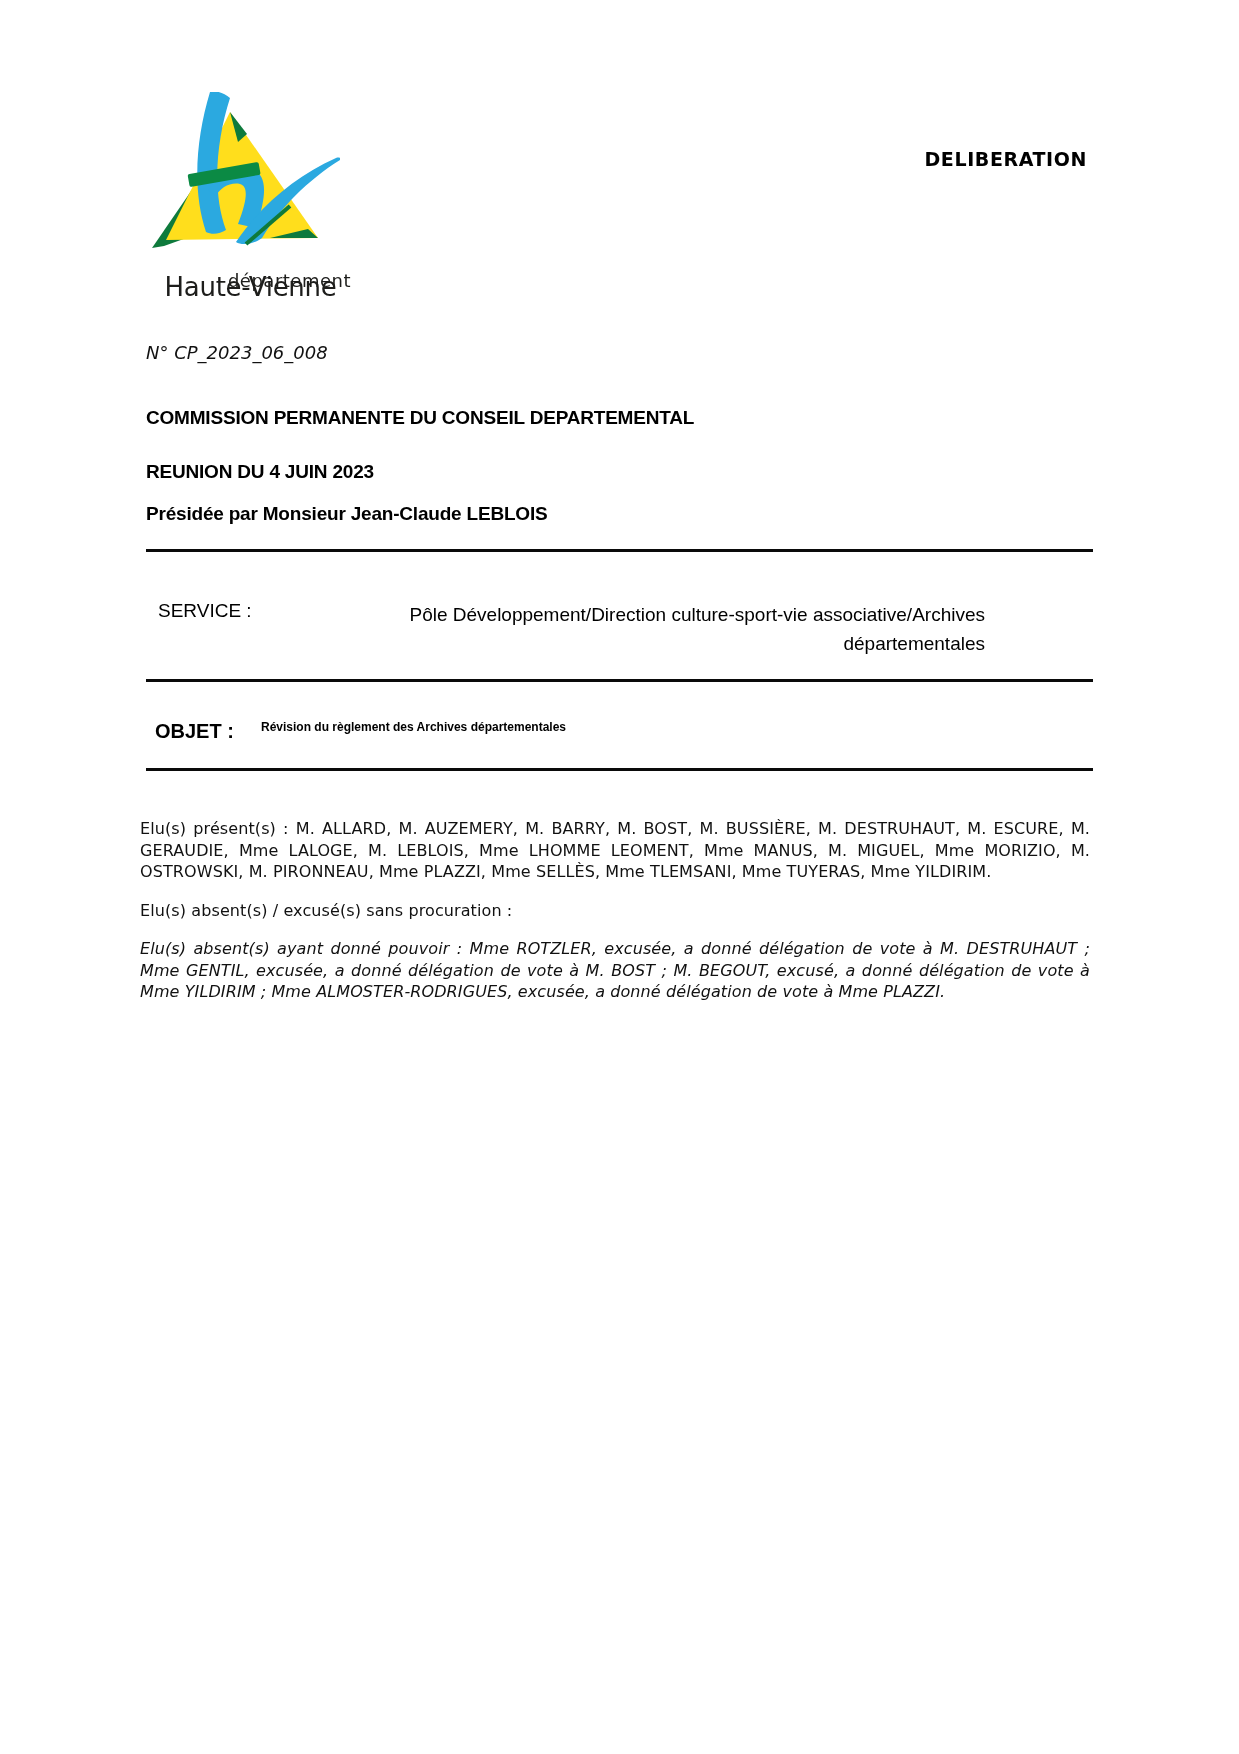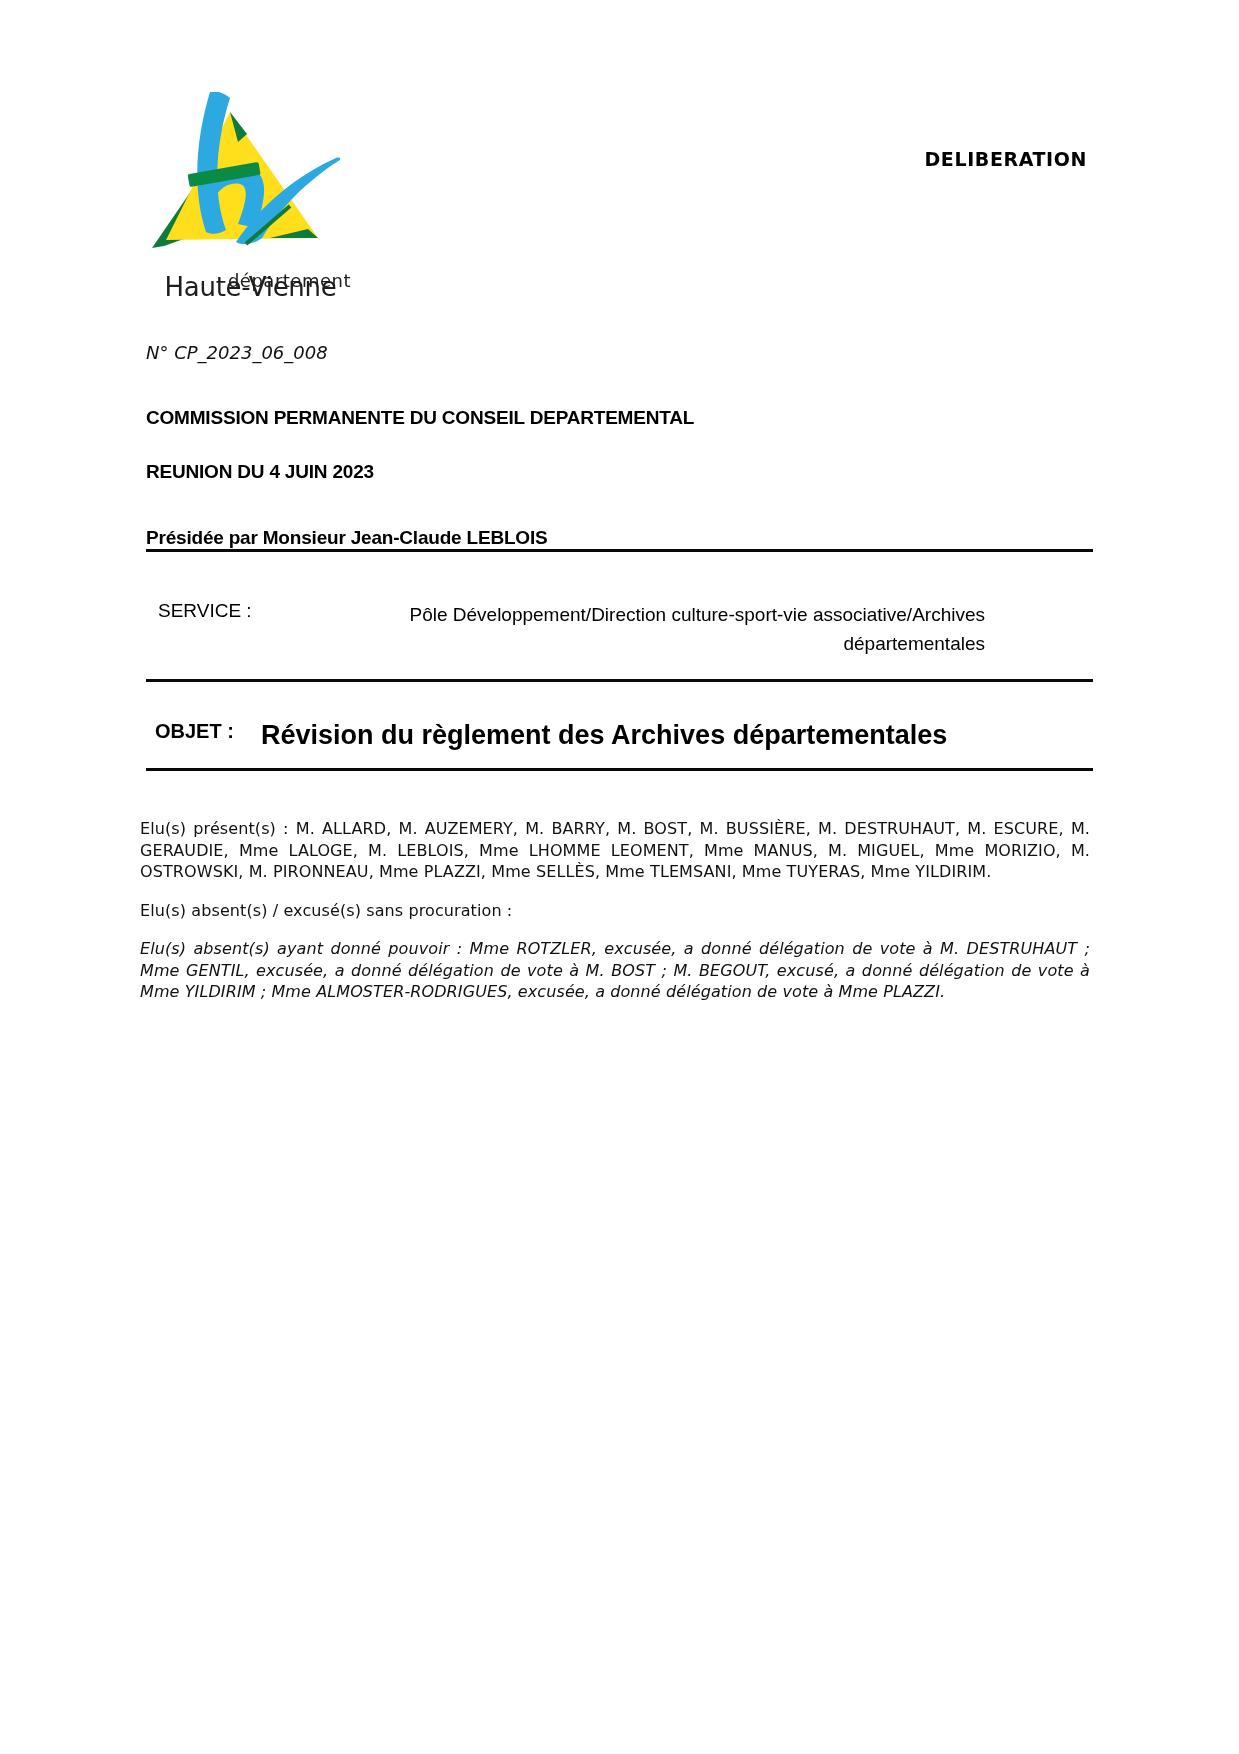--- a/index.html
+++ b/index.html
@@ -40,21 +40,21 @@
     font-style: italic; font-size: 18px; color: #111;
   }
   .title {
     position: absolute; left: 146px; width: 947px;
     text-align: left;
     font-family: "Liberation Sans", sans-serif;
     font-weight: bold; font-size: 19px; letter-spacing: -0.2px; color: #000;
   }
   .title-1 { top: 407px; }
   .title-2 { top: 461px; }
-  .title-3 { top: 503px; margin-top: 24px; }
+  .title-3 { top: 503px; }
 
   
   .rule {
     position: absolute; left: 146px; width: 947px; height: 3px;
     background: #0a0a0a;
   }
   .rule-1 { top: 549px; }
   .rule-2 { top: 679px; }
   .rule-3 { top: 768px; }
 
@@ -66,21 +66,21 @@
   .service-value {
     position: absolute; left: 285px; top: 600px; width: 700px;
     font-family: "Liberation Sans", sans-serif; font-size: 19px; line-height: 29px; color: #000; text-align: right;
   }
   .objet-label {
     position: absolute; left: 155px; top: 720px;
     font-family: "Liberation Sans", sans-serif; font-size: 20px; font-weight: bold; color: #000;
   }
   .objet-value {
     position: absolute; left: 261px; top: 720px; width: 830px;
-    font-family: "Liberation Sans", sans-serif; font-size: 27px; font-weight: bold; color: #000;
+    font-family: "Liberation Sans", sans-serif; font-size: 12px; font-weight: bold; color: #000;
   }
 
   
   .body-par {
     position: absolute; left: 140px; width: 950px; margin: 0;
     font-family: "DejaVu Sans", sans-serif;
     font-size: 16px; line-height: 21.7px; letter-spacing: 0.1px;
     text-align: justify; color: #111;
   }
   .par-1 { top: 818px; }

